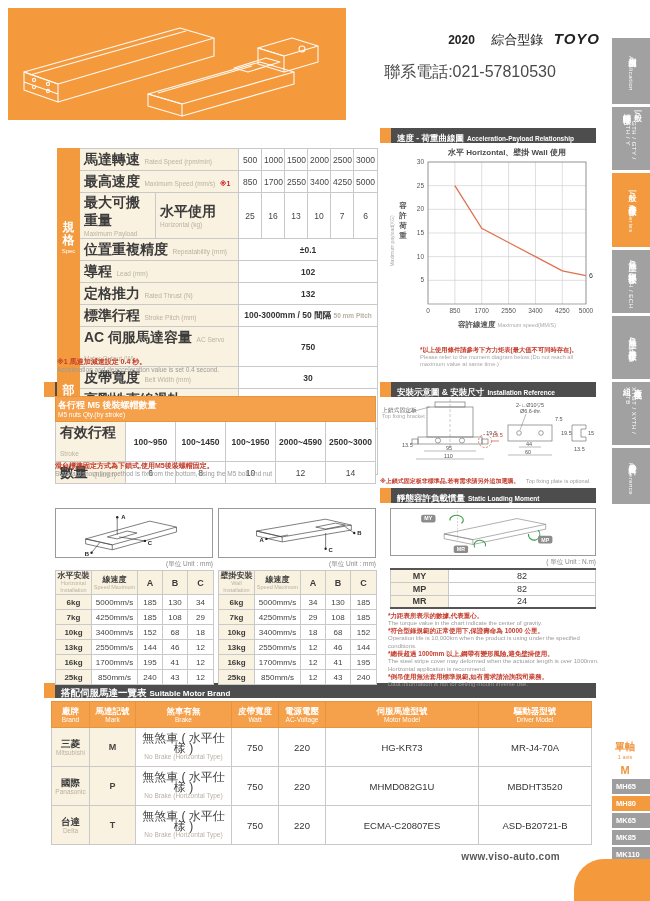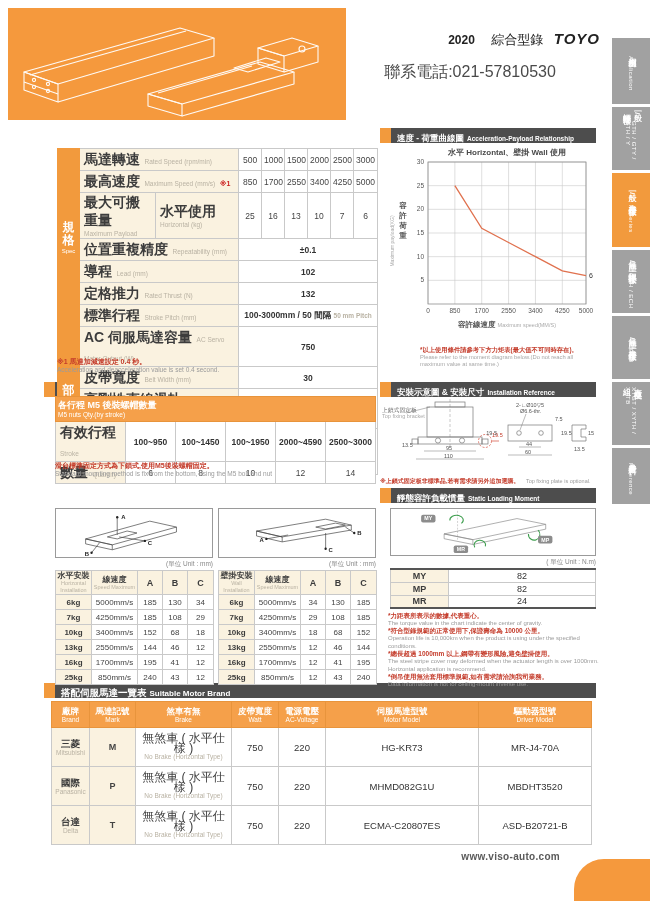--- a/index.html
+++ b/index.html
@@ -191,20 +191,34 @@
       <div class="vtab" style="height: 63px;">
         <span class="tzh">直交模組</span>
         <span class="ten">XYGT / XYTH / XYTB</span>
       </div>
       <div class="vtab" style="height: 56px;">
         <span class="tzh">參考資料</span>
         <span class="ten">Reference</span>
       </div>
     </nav>
 
+  <div class="snav">
+    <div class="sgroup">
+      <span class="sg1">單軸</span>
+      <span class="sg2">1 axis</span>
+      <span class="sg3">M</span>
+    </div>
+    <div id="seriesItems">
+        <div class="sitem">MH65</div>
+        <div class="sitem active">MH80</div>
+        <div class="sitem">MK65</div>
+        <div class="sitem">MK85</div>
+        <div class="sitem">MK110</div>
+      </div>
+  </div>
   <div class="corner"></div>
 
   <div class="sec-h tight" style="left:380px;top:128px;width:216px">
     <span class="acc"></span>
     <span class="bar"><span class="tzh">速度 - 荷重曲線圖</span><span class="ten">Acceleration-Payload Relationship</span></span>
   </div>
   <div class="sec-h" style="left:44px;top:382px;width:326px">
     <span class="acc"></span>
     <span class="bar"><span class="tzh">滑台固定螺帽數量</span><span class="ten">Numbers of Fixing Screws</span></span>
   </div>

